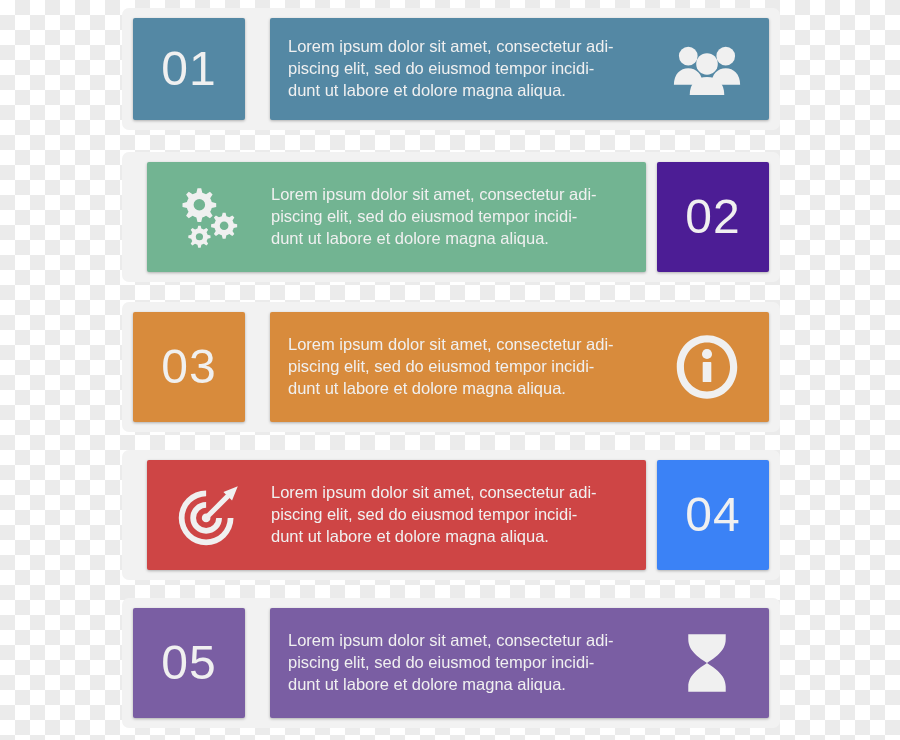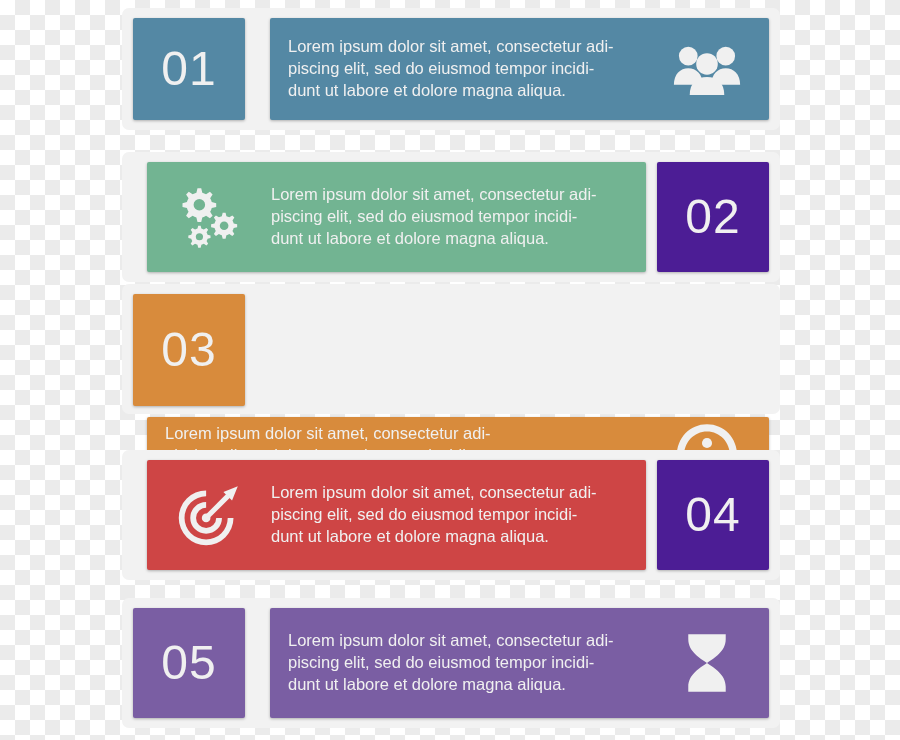--- a/index.html
+++ b/index.html
@@ -114,21 +114,21 @@
   .icon-wrap svg {
     display: block;
     width: 72px;
     height: 72px;
     fill: #eceded;
   }
 
   
   #row-1 { top: 8px;   height: 122px; }
   #row-2 { top: 152px; height: 130px; }
-  #row-3 { top: 284px; height: 130px; flex-direction: column; }
+  #row-3 { top: 302px; height: 130px; }
   #row-4 { top: 450px; height: 130px; }
   #row-5 { top: 598px; height: 130px; }
 </style>
 </head>
 <body>
 
 <div id="infographic">
 
   <div class="row-plate" id="row-1" style="background: rgb(242, 242, 242);">
     <div class="num-block" style="background: rgb(84, 136, 164);">
@@ -190,21 +190,21 @@
         <svg viewBox="0 0 100 100" aria-hidden="true" style="fill: rgb(240, 240, 240);">
           <path d="M50 6 C26 6 8 25 8 50 C8 75 26 94 50 94 C74 94 92 75 92 50 C92 25 74 6 50 6 Z M50 16 C68 16 82 31 82 50 C82 69 68 84 50 84 C32 84 18 69 18 50 C18 31 32 16 50 16 Z"></path>
           <circle cx="50" cy="32" r="7"></circle>
           <rect x="44" y="43" width="12" height="28" rx="1"></rect>
         </svg>
       </div>
     </div>
   </div>
 
   <div class="row-plate reversed" id="row-4" style="background: rgb(242, 242, 242);">
-    <div class="num-block" style="background: #4c1d95;">
+    <div class="num-block" style="background: #3b82f6;">
       <span class="num-text" style="color: rgb(240, 240, 240);">04</span>
     </div>
     <div class="body-block icon-left" style="background: rgb(206, 69, 69);">
       <div class="desc" style="color: rgb(240, 240, 240);">Lorem ipsum dolor sit amet, consectetur adi-
 piscing elit, sed do eiusmod tempor incidi-
 dunt ut labore et dolore magna aliqua.</div>
       <div class="icon-wrap">
         <svg viewBox="0 0 100 100" aria-hidden="true" style="fill: rgb(240, 240, 240);">
 
           <path d="M46 16 A38 38 0 1 0 84 54 L76 54 A30 30 0 1 1 46 24 Z"></path>

